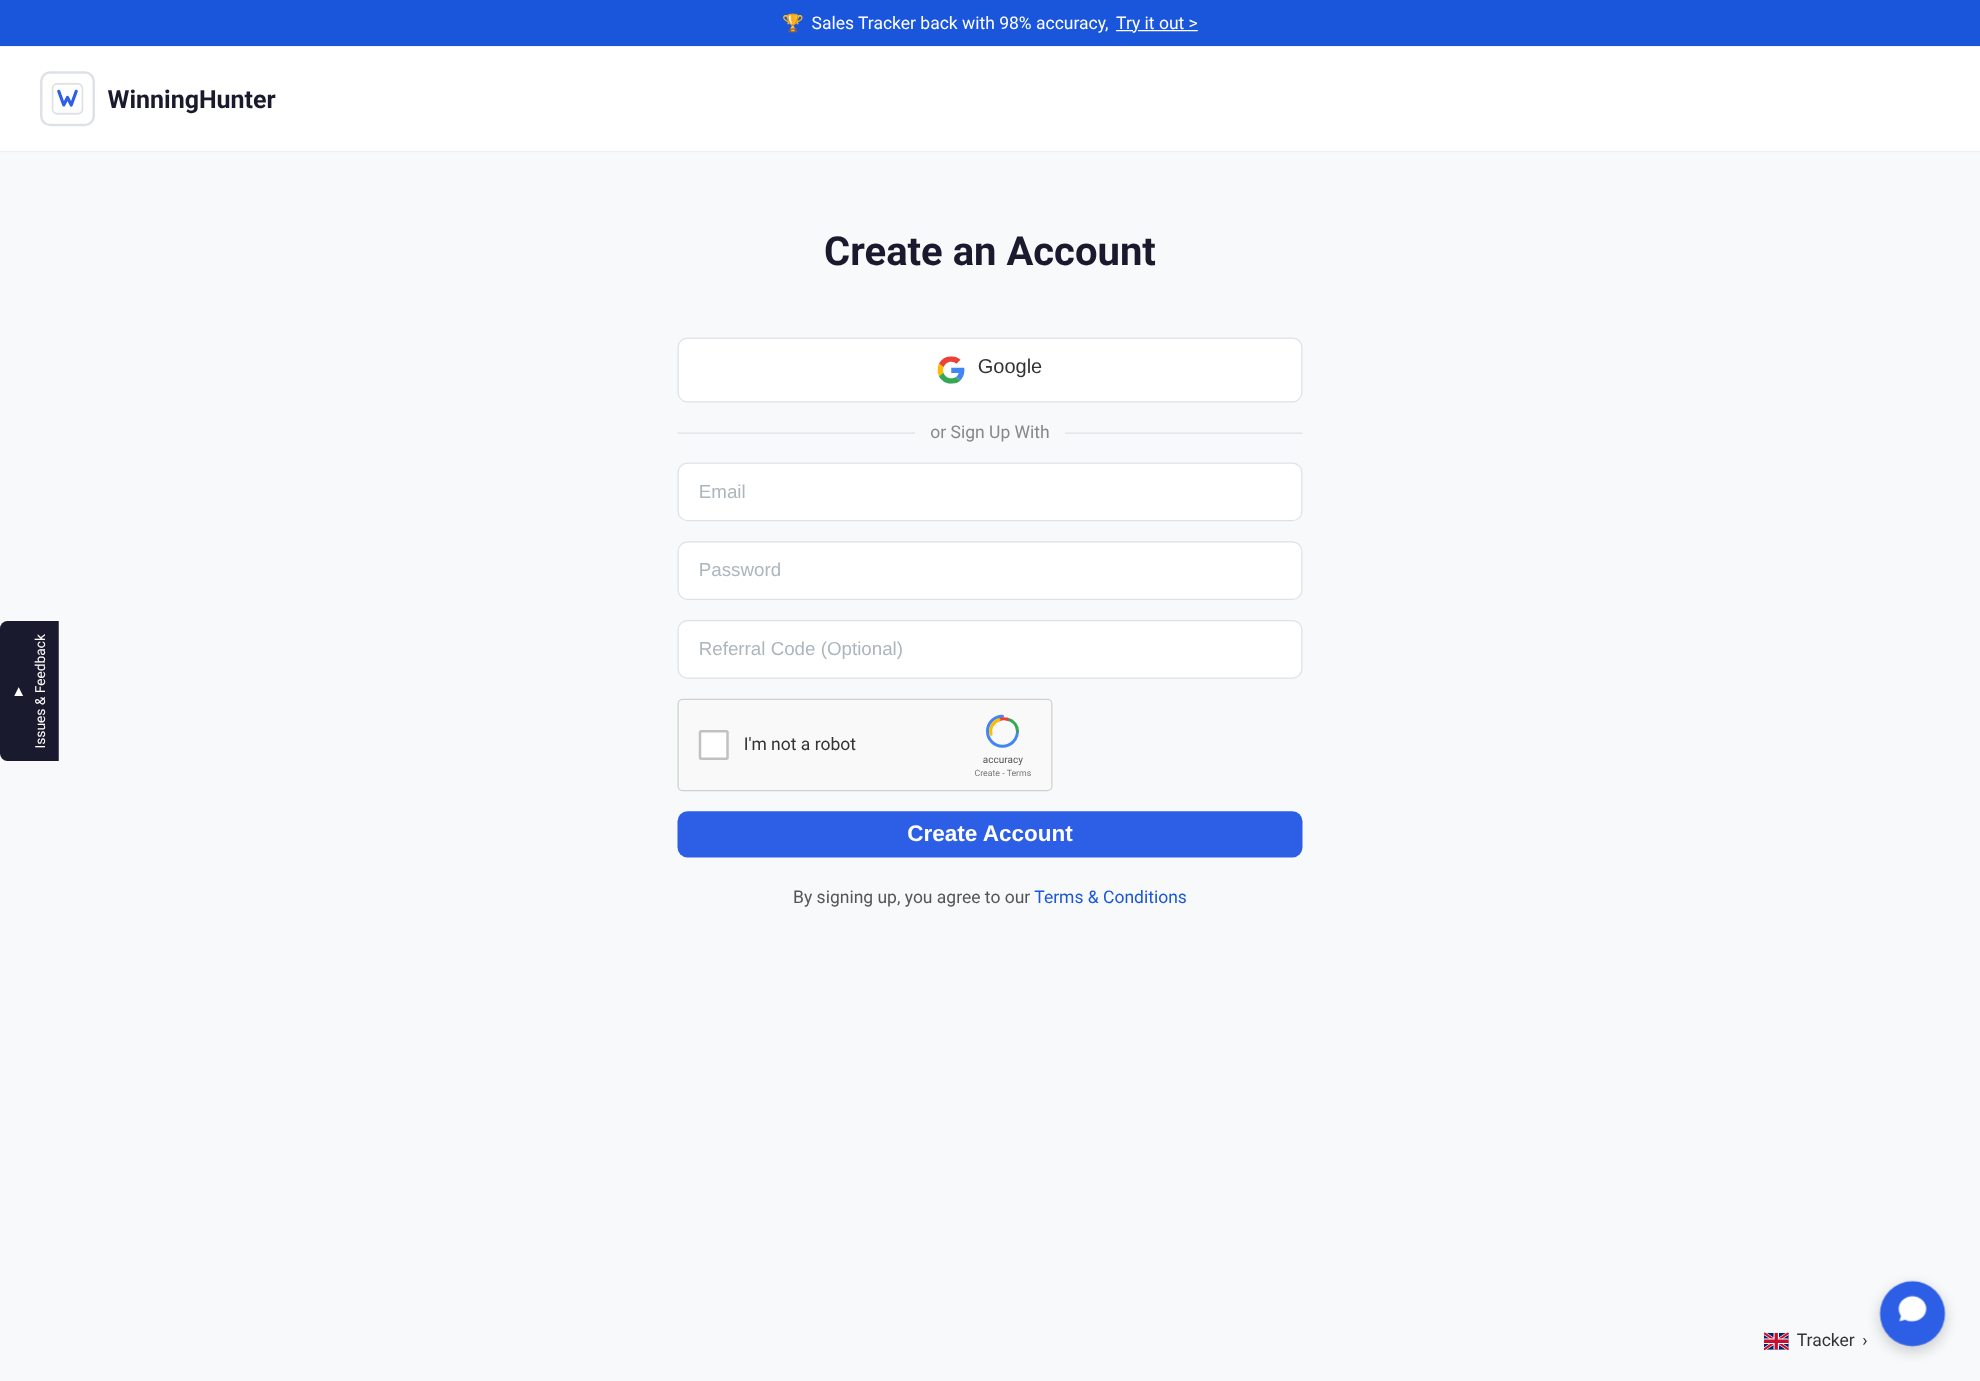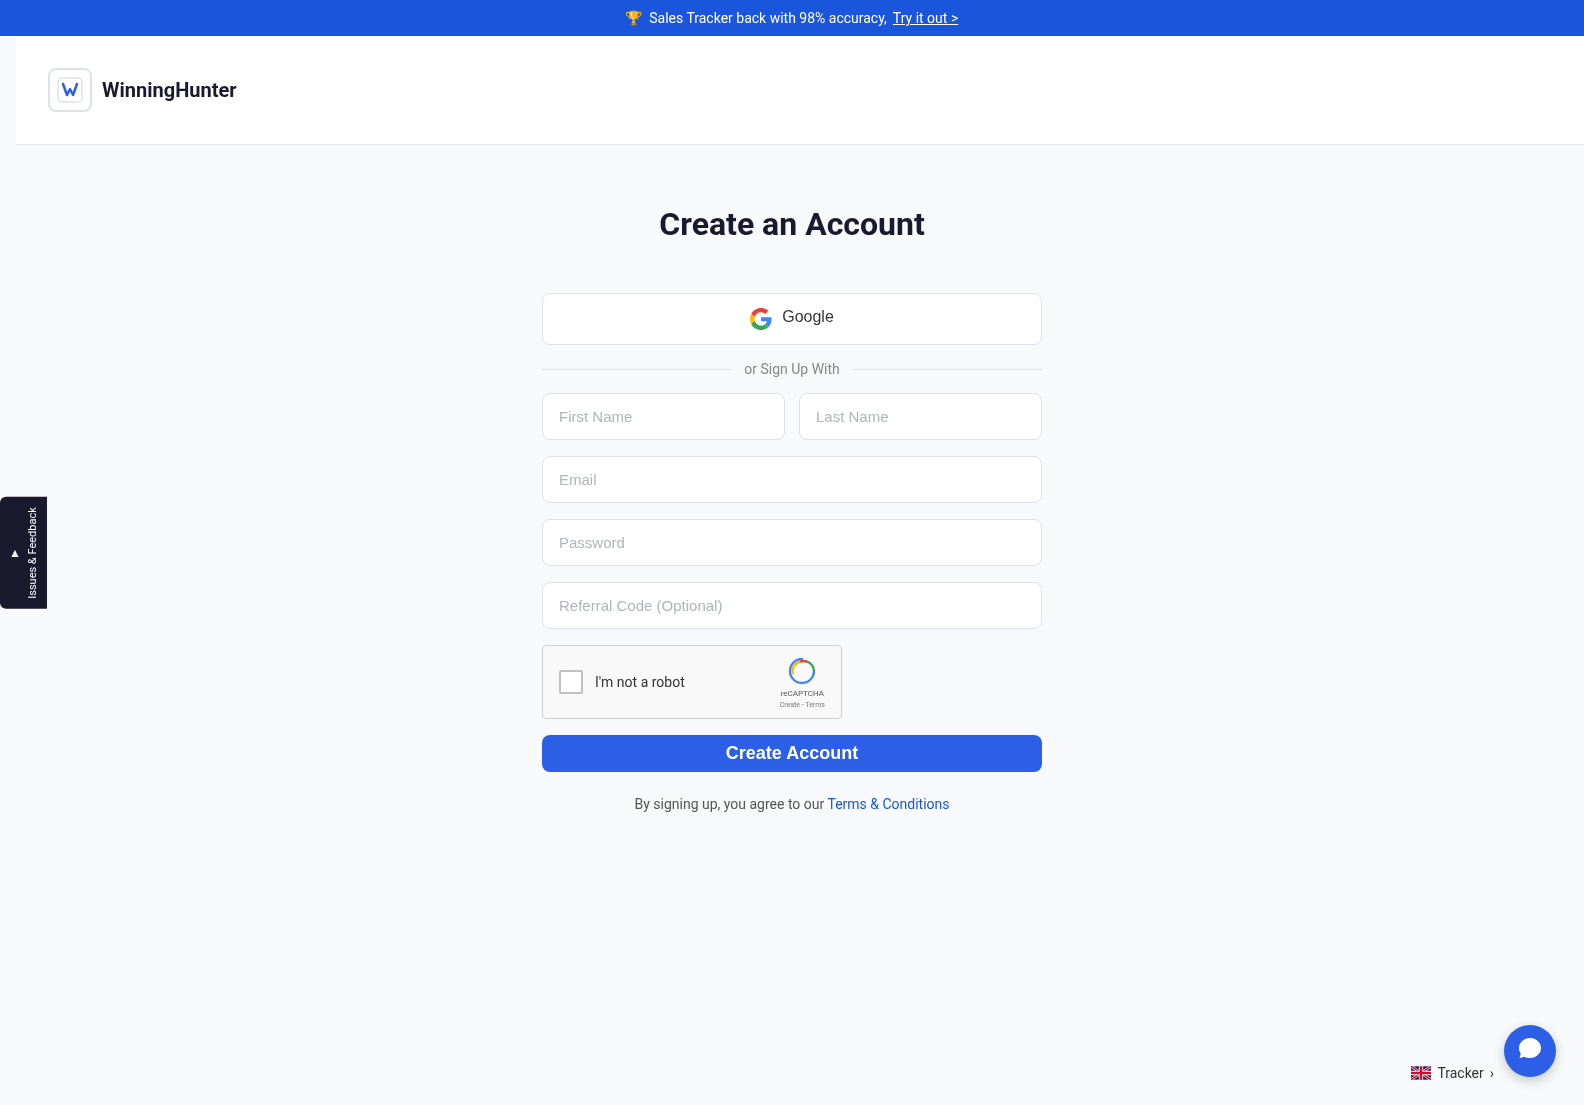--- a/index.html
+++ b/index.html
@@ -24,25 +24,24 @@
     }
     .top-banner a {
       color: white;
       text-decoration: underline;
       cursor: pointer;
     }
 
     
     .header {
       background: white;
-      padding: 32px 32px;
+      padding: 20px 32px;
       display: flex;
       align-items: flex-start;
       border-bottom: 1px solid #e9ecef;
-      margin-left: 16px;
     }
     .logo-container {
       display: flex;
       align-items: center;
       gap: 10px;
       cursor: pointer;
     }
     .logo-icon {
       width: 44px;
       height: 44px;
@@ -323,42 +322,38 @@
         <path fill="#34A853" d="M24 48c6.48 0 11.93-2.13 15.89-5.81l-7.73-6c-2.18 1.48-4.97 2.31-8.16 2.31-6.26 0-11.57-4.22-13.47-9.91l-7.98 6.19C6.51 42.62 14.62 48 24 48z"></path>
         <path fill="none" d="M0 0h48v48H0z"></path>
       </svg>
       <span>Google</span>
     </button>
 
     <div class="divider">
       <span>or Sign Up With</span>
     </div>
 
-    <div class="name-row">
-      <input type="text" placeholder="First Name" style="">
-      <input type="text" placeholder="Last Name" style="">
-    </div>
 
     <input type="email" placeholder="Email" style="">
 
     <input type="password" placeholder="Password" style="">
 
     <input type="text" placeholder="Referral Code (Optional)" style="">
 
     <div class="recaptcha-box">
       <div class="recaptcha-checkbox"></div>
       <span class="recaptcha-label">I'm not a robot</span>
       <div class="recaptcha-logo-area">
         <svg class="recaptcha-spiral" viewBox="0 0 40 40" fill="none" xmlns="http://www.w3.org/2000/svg">
           <path d="M20 5 C11.7 5 5 11.7 5 20 C5 28.3 11.7 35 20 35 C28.3 35 35 28.3 35 20" stroke="#4285F4" stroke-width="3" stroke-linecap="round" fill="none"></path>
           <path d="M35 20 C35 14 30.5 9 25 8" stroke="#34A853" stroke-width="3" stroke-linecap="round" fill="none"></path>
           <path d="M25 8 C22 7.2 19 7.5 16.5 8.5" stroke="#EA4335" stroke-width="3" stroke-linecap="round" fill="none"></path>
           <path d="M16.5 8.5 C10 11 7 17 8.5 23" stroke="#FBBC05" stroke-width="3" stroke-linecap="round" fill="none"></path>
         </svg>
-        <div class="recaptcha-text">reCAPTCHA</div>
+        <div class="recaptcha-text">accuracy</div>
         <div class="recaptcha-subtext">
           <span>Create</span>
           <span>-</span>
           <span>Terms</span>
         </div>
       </div>
     </div>
 
     <button class="create-btn">
       <span>Create Account</span>

